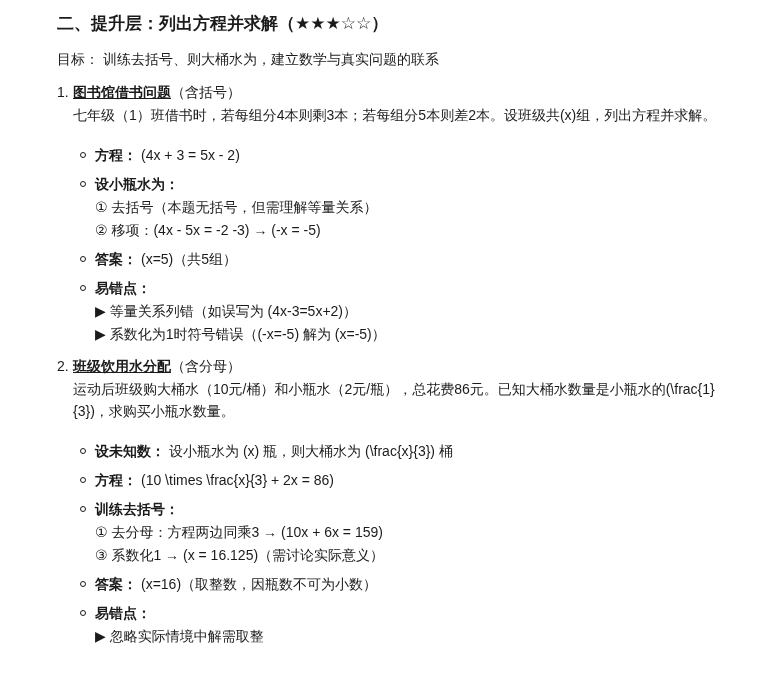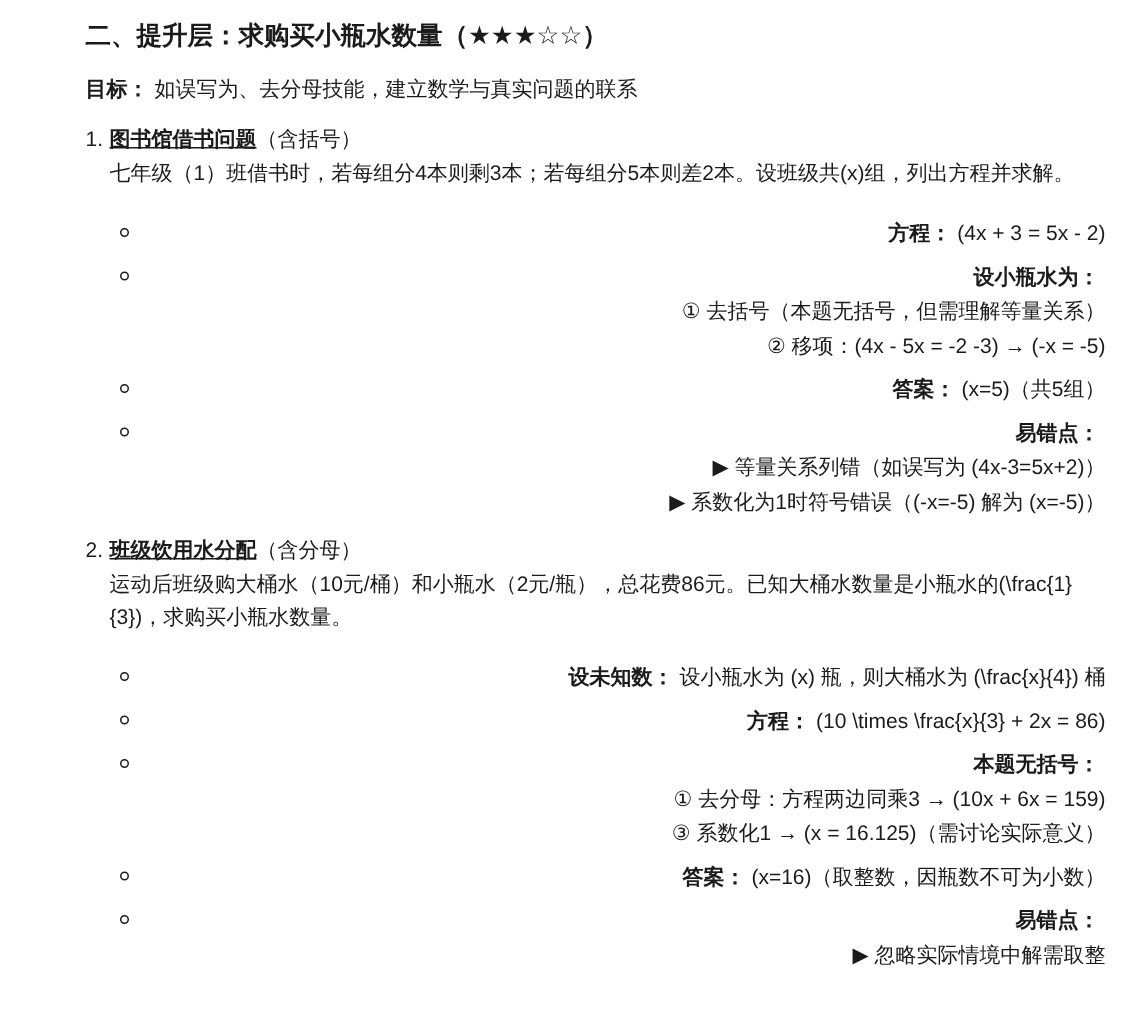--- a/index.html
+++ b/index.html
@@ -23,21 +23,21 @@
   .doc-title {
     font-size: 17px;
     font-weight: 700;
     line-height: 24px;
     margin: 4px 0 12px 0;
   }
   .goal-line {
     margin: 0 0 11px 0;
   }
   .goal-line .lbl {
-    font-weight: 700;
+    font-weight: 400;
     margin-right: 4px;
   }
   .problem {
     margin: 0 0 4px 0;
   }
   .p-head {
     display: flex;
     line-height: 22px;
   }
   .p-num {
@@ -55,21 +55,20 @@
     margin: 1px 0 0 16px;
     line-height: 22px;
     max-width: 695px;
   }
   .bullets {
     margin: 18px 0 10px 23px;
   }
   .bullet {
     display: flex;
     margin-bottom: 7px;
-    text-align: right;
   }
   .b-marker {
     flex: none;
     width: 15px;
     padding-top: 8px;
   }
   .circle {
     display: block;
     width: 6px;
     height: 6px;
@@ -80,32 +79,31 @@
   .b-content {
     flex: 1;
   }
   .b-line .lbl {
     font-weight: 700;
     margin-right: 4px;
   }
   .subline {
     line-height: 22px;
     margin-top: 1px;
-    margin-left: 22px;
   }
 </style>
 </head>
 <body>
 
 <div class="doc">
 
-  <h2 class="doc-title">二、提升层：求购买小瓶水数量（★★★☆☆）</h2>
+  <h2 class="doc-title">二、提升层：列出方程并求解（★★★☆☆）</h2>
 
   <p class="goal-line">
-    <span class="lbl">目标：</span><span>如误写为、去分母技能，建立数学与真实问题的联系</span>
+    <span class="lbl">目标：</span><span>训练去括号、则大桶水为，建立数学与真实问题的联系</span>
   </p>
 
   <div class="problem">
     <div class="p-head">
       <span class="p-num">1.</span>
       <span>
         <span class="p-title">图书馆借书问题</span><span class="p-suffix">（含括号）</span>
       </span>
     </div>
     <p class="p-desc">七年级（1）班借书时，若每组分4本则剩3本；若每组分5本则差2本。设班级共(x)组，列出方程并求解。</p>
@@ -173,21 +171,21 @@
     <p class="p-desc">运动后班级购大桶水（10元/桶）和小瓶水（2元/瓶），总花费86元。已知大桶水数量是小瓶水的(\frac{1}{3})，求购买小瓶水数量。</p>
 
     <div class="bullets">
 
       <div class="bullet">
         <span class="b-marker">
             <span class="circle"></span>
           </span>
         <div class="b-content">
           <div class="b-line">
-            <span class="lbl">设未知数：</span><span>设小瓶水为 (x) 瓶，则大桶水为 (\frac{x}{4}) 桶</span>
+            <span class="lbl">设未知数：</span><span>设小瓶水为 (x) 瓶，则大桶水为 (\frac{x}{3}) 桶</span>
           </div>
         </div>
       </div>
 
       <div class="bullet">
         <span class="b-marker">
             <span class="circle"></span>
           </span>
         <div class="b-content">
           <div class="b-line">
@@ -195,21 +193,21 @@
           </div>
         </div>
       </div>
 
       <div class="bullet">
         <span class="b-marker">
             <span class="circle"></span>
           </span>
         <div class="b-content">
           <div class="b-line">
-            <span class="lbl">本题无括号：</span>
+            <span class="lbl">训练去括号：</span>
           </div>
           <div class="subline">① 去分母：方程两边同乘3 → (10x + 6x = 159)</div>
           <div class="subline">③ 系数化1 → (x = 16.125)（需讨论实际意义）</div>
         </div>
       </div>
 
       <div class="bullet">
         <span class="b-marker">
             <span class="circle"></span>
           </span>

